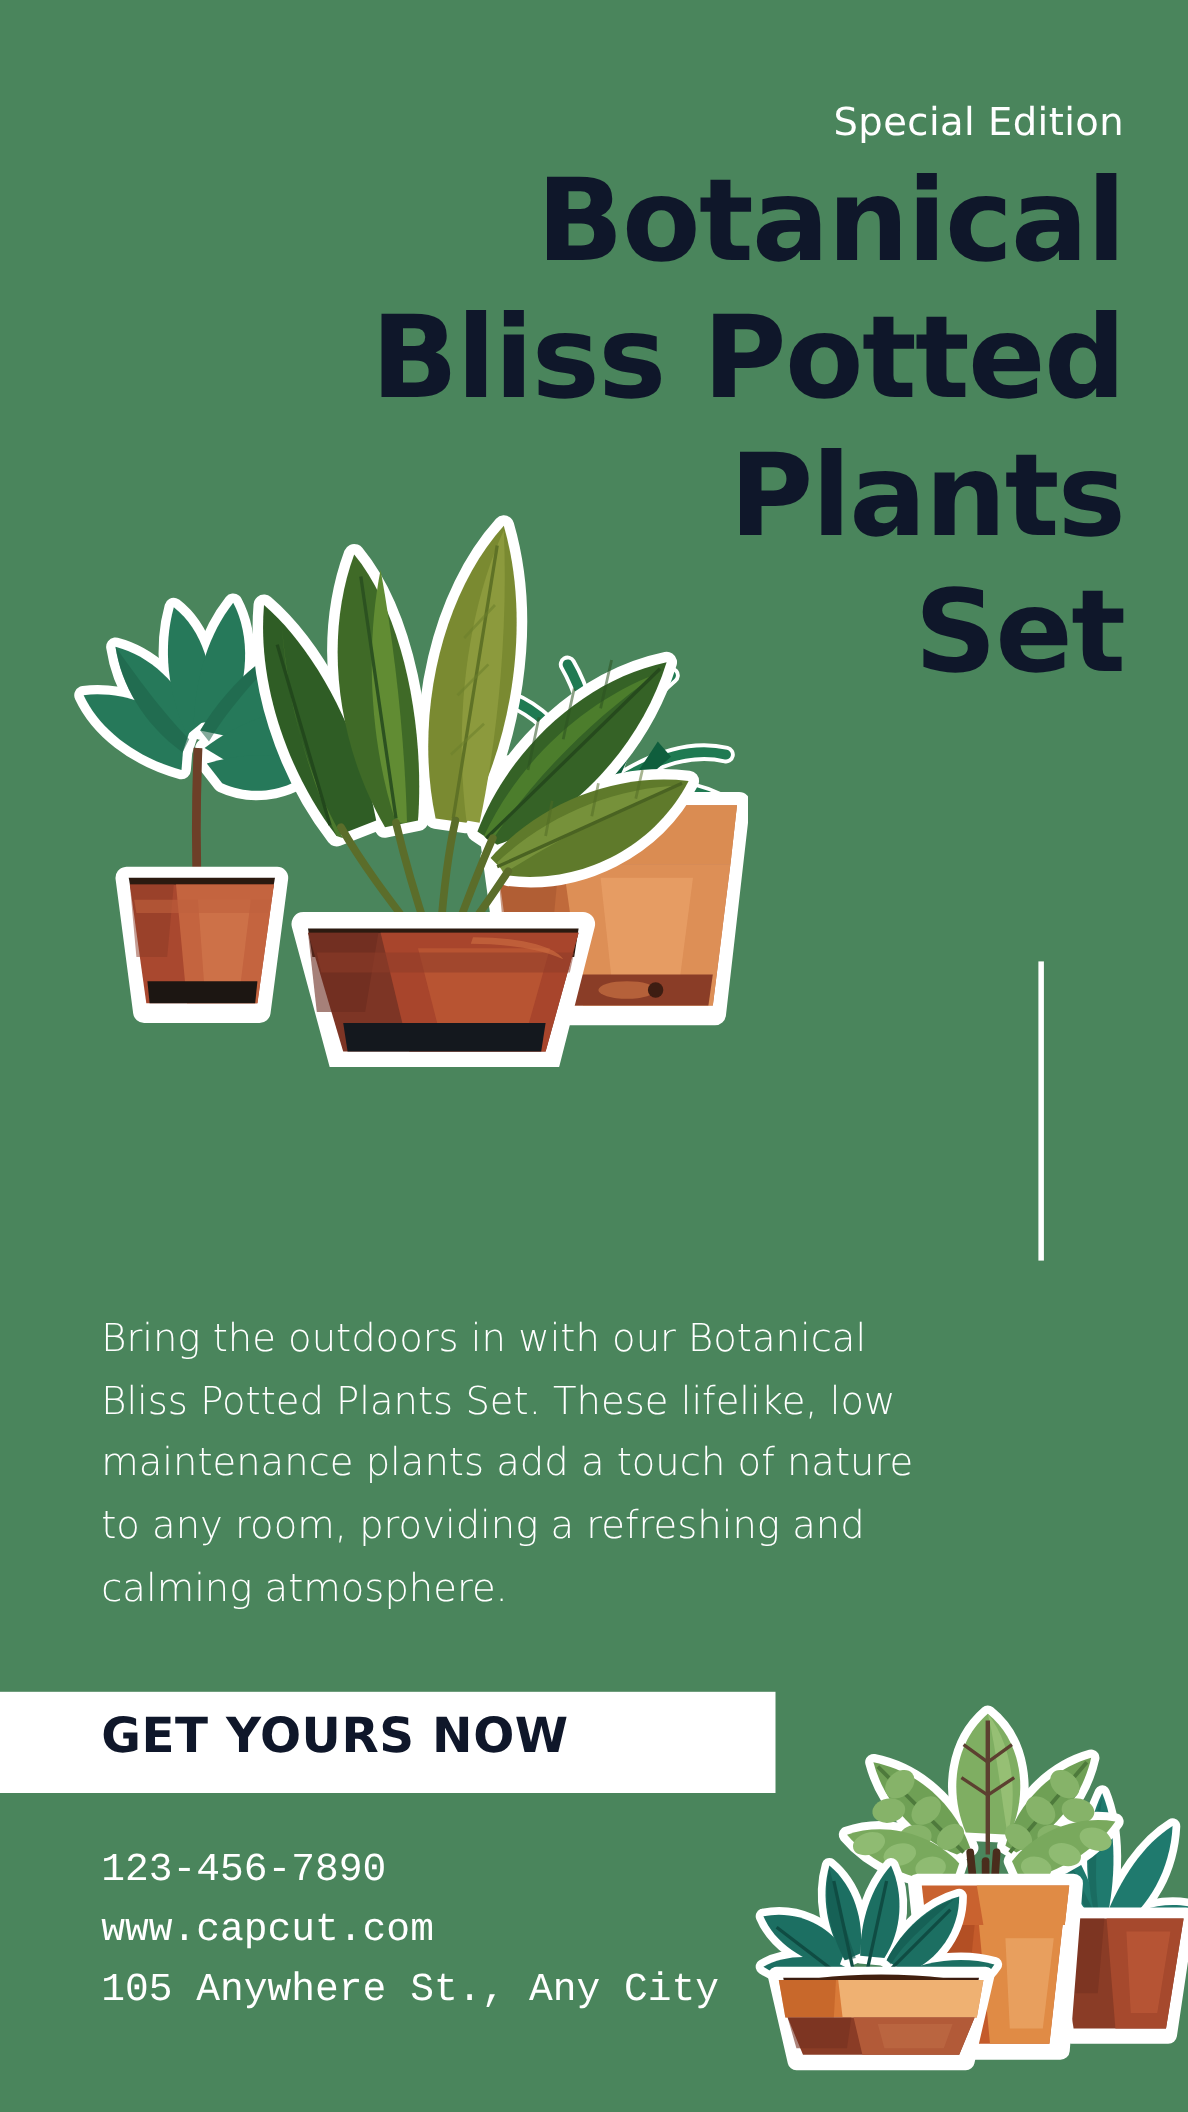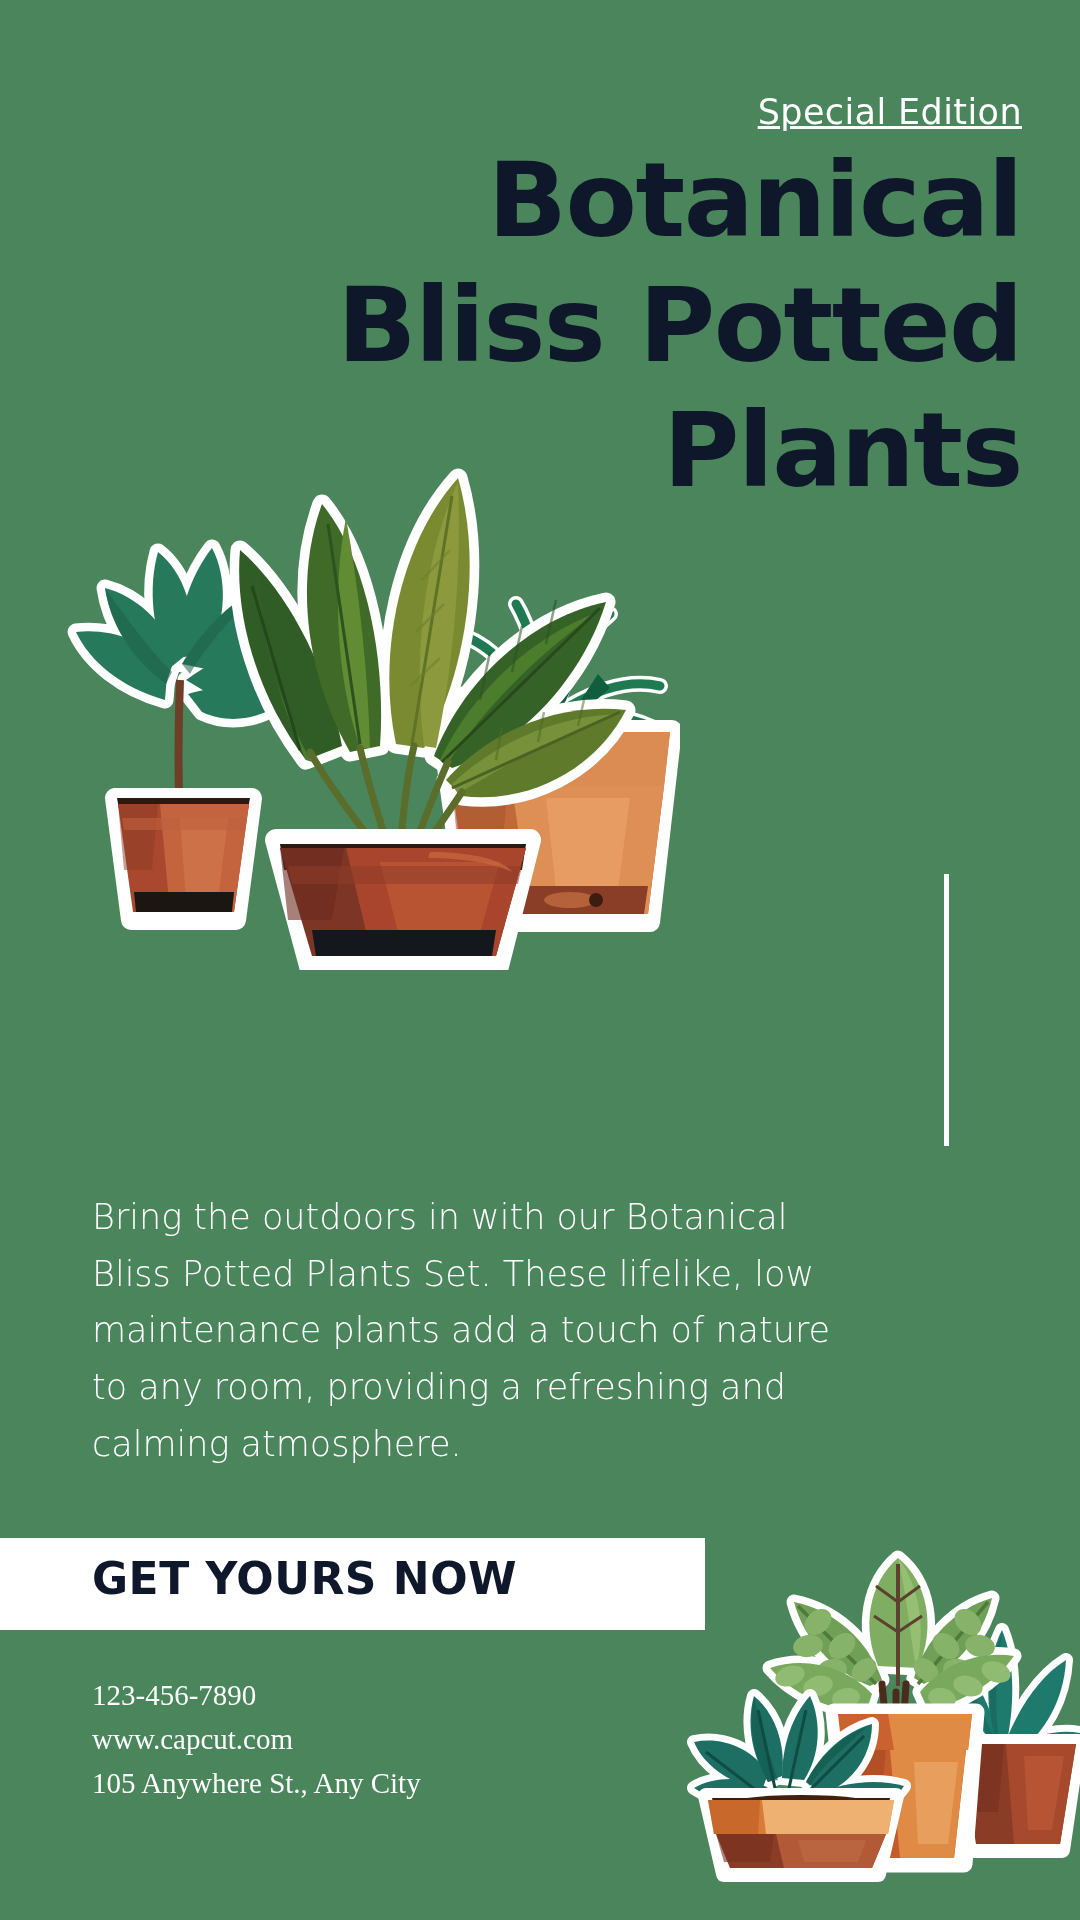--- a/index.html
+++ b/index.html
@@ -20,21 +20,20 @@
   
   .eyebrow {
     position:absolute;
     top:92px; right:58px;
     font-family:"DejaVu Sans", sans-serif;
     font-size:35px;
     font-weight:400;
     letter-spacing:0.4px;
     color:#ffffff;
     text-align:right;
-    text-decoration:underline;
   }
 
   
   .headline {
     position:absolute;
     top:138px; left:60px; right:58px;
     text-align:right;
     font-family:"DejaVu Sans", sans-serif;
     font-weight:700;
     font-size:104px;
@@ -97,23 +96,23 @@
     white-space:nowrap;
   }
 
   
   .footer {
     position:absolute;
     left:92px; top:1673px;
     z-index:6;
   }
   .footer .line {
-    font-family:Liberation Serif, serif;
+    font-family:Liberation Mono, monospace;
     font-weight:300;
-    font-size:29px;
+    font-size:36px;
     line-height:1.52;
     color:#ffffff;
     white-space:nowrap;
   }
 
   
   .art-corner {
     position:absolute;
     right:-6px; bottom:36px;
     width:420px; height:340px;
@@ -125,20 +124,21 @@
 <body style="background: rgb(74, 133, 92);">
 
 <div id="poster" style="background: rgb(74, 133, 92);">
 
   <div class="eyebrow">Special Edition</div>
 
   <h1 class="headline">
     <span class="ln">Botanical</span>
     <span class="ln">Bliss Potted</span>
     <span class="ln">Plants</span>
+    <span class="ln">Set</span>
   </h1>
 
   <div class="vrule"></div>
 
   <div class="art-main">
     <svg viewBox="0 0 620 570" xmlns="http://www.w3.org/2000/svg">
       <defs>
         <g id="bananaLeaf">
           <path d="M0,0 C-46,-72 -52,-178 -16,-252 C8,-300 34,-300 52,-252 C84,-176 70,-70 22,0 Z"></path>
         </g>

